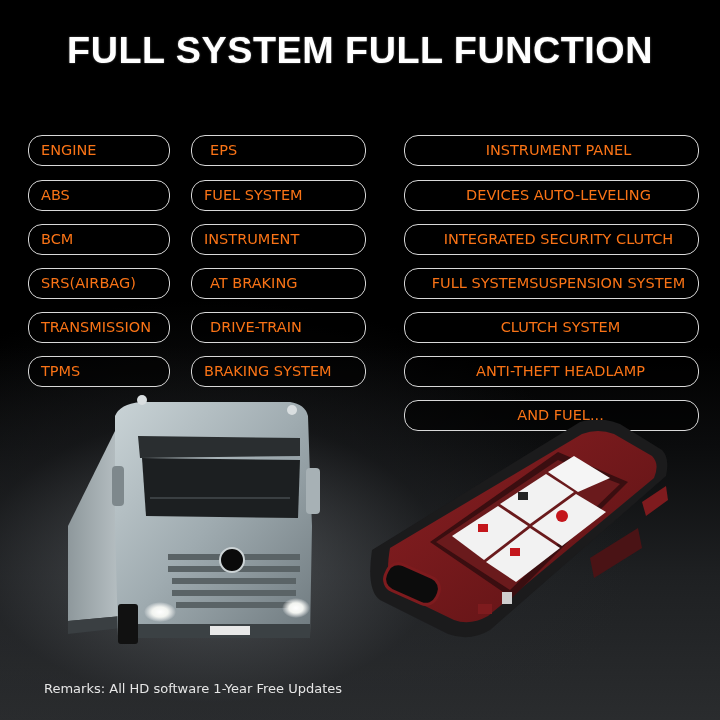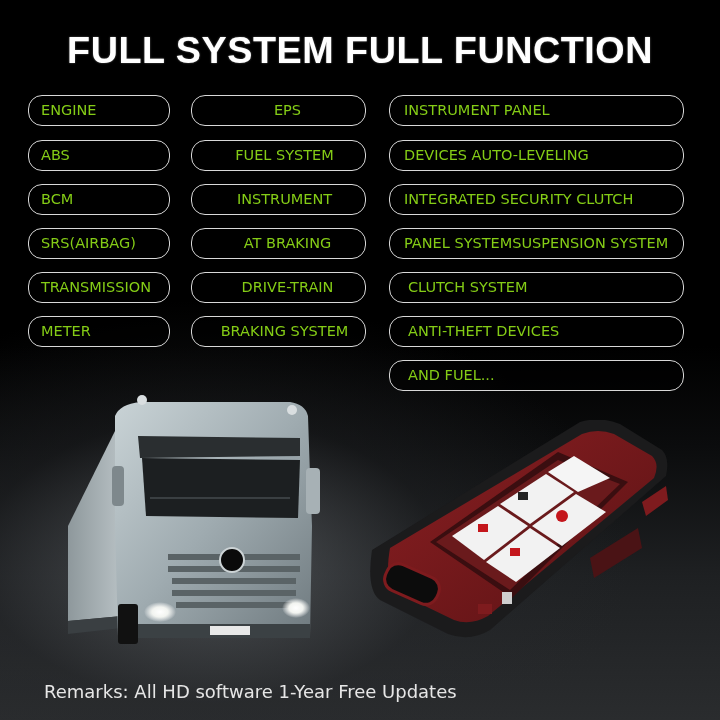--- a/index.html
+++ b/index.html
@@ -6,58 +6,58 @@
   body{width:720px;height:720px;overflow:hidden;background:#000;position:relative;
     font-family:"Liberation Sans","DejaVu Sans",sans-serif;}
   .bg{position:absolute;inset:0;
     background:
       radial-gradient(ellipse 420px 260px at 210px 560px, rgba(120,125,130,0.55), rgba(40,42,45,0.35) 55%, rgba(0,0,0,0) 100%),
       linear-gradient(180deg,#000 0%,#000 48%,#0b0c0d 62%,#1e2022 80%,#2a2c2e 100%);}
   .title{position:absolute;top:30px;left:0;width:720px;text-align:center;color:#fff;
     font-family:"Liberation Sans",sans-serif;font-weight:bold;font-size:37px;letter-spacing:0.5px;
     transform:scaleX(1.02);text-shadow:0 0 2px rgba(255,255,255,0.4);}
   .pill{position:absolute;height:31px;border:1.5px solid #d8d8d8;border-radius:14px;box-sizing:border-box;
-    color:#84cc16;font-family:"DejaVu Sans",sans-serif;font-size:14.5px;line-height:28px;
-    padding-left:12px;white-space:nowrap;overflow:hidden;background:rgba(0,0,0,0.55);}
+    color:#f97316;font-family:"DejaVu Sans",sans-serif;font-size:14.5px;line-height:28px;
+    padding-left:12px;white-space:nowrap;overflow:hidden;background:rgba(0,0,0,0.55);margin-top:40px;}
   .c1{left:28px;width:142px;}
-  .c2{left:191px;width:175px;text-align:center;}
-  .c3{left:389px;width:295px;}
-  .remarks{position:absolute;left:44px;top:681px;color:#e6e6e6;font-family:"DejaVu Sans",sans-serif;font-size:18px;}
+  .c2{left:191px;width:175px;}
+  .c3{left:404px;width:295px;text-align:center;}
+  .remarks{position:absolute;left:44px;top:681px;color:#e6e6e6;font-family:"DejaVu Sans",sans-serif;font-size:13px;}
   
   .truck{position:absolute;left:60px;top:386px;width:280px;height:270px;}
   
   .device{position:absolute;left:370px;top:420px;width:300px;height:220px;}
 </style>
 </head>
 <body>
 
 <div class="bg"></div>
 
 <div class="title">FULL SYSTEM FULL FUNCTION</div>
 
 <div class="pill c1" style="top:95px">ENGINE</div>
 <div class="pill c1" style="top:140px">ABS</div>
 <div class="pill c1" style="top:184px">BCM</div>
 <div class="pill c1" style="top:228px">SRS(AIRBAG)</div>
 <div class="pill c1" style="top:272px">TRANSMISSION</div>
-<div class="pill c1" style="top:316px">METER</div>
+<div class="pill c1" style="top:316px">TPMS</div>
 
 <div class="pill c2" style="top:95px;padding-left:18px">EPS</div>
 <div class="pill c2" style="top:140px">FUEL SYSTEM</div>
 <div class="pill c2" style="top:184px">INSTRUMENT</div>
 <div class="pill c2" style="top:228px;padding-left:18px">AT BRAKING</div>
 <div class="pill c2" style="top:272px;padding-left:18px">DRIVE-TRAIN</div>
 <div class="pill c2" style="top:316px">BRAKING SYSTEM</div>
 
 <div class="pill c3" style="top:95px;padding-left:14px">INSTRUMENT PANEL</div>
 <div class="pill c3" style="top:140px;padding-left:14px">DEVICES AUTO-LEVELING</div>
 <div class="pill c3" style="top:184px;padding-left:14px">INTEGRATED SECURITY CLUTCH</div>
-<div class="pill c3" style="top:228px;padding-left:14px">PANEL SYSTEMSUSPENSION SYSTEM</div>
+<div class="pill c3" style="top:228px;padding-left:14px">FULL SYSTEMSUSPENSION SYSTEM</div>
 <div class="pill c3" style="top:272px;padding-left:18px">CLUTCH SYSTEM</div>
-<div class="pill c3" style="top:316px;padding-left:18px">ANTI-THEFT DEVICES</div>
+<div class="pill c3" style="top:316px;padding-left:18px">ANTI-THEFT HEADLAMP</div>
 <div class="pill c3" style="top:360px;padding-left:18px">AND FUEL...</div>
 
 <svg class="truck" viewBox="0 0 280 270" xmlns="http://www.w3.org/2000/svg">
   <defs>
     <linearGradient id="cab" x1="0" y1="0" x2="1" y2="1">
       <stop offset="0" stop-color="#c9d3d6"></stop>
       <stop offset="0.5" stop-color="#9fabb0"></stop>
       <stop offset="1" stop-color="#6f7a7f"></stop>
     </linearGradient>
     <linearGradient id="trailer" x1="0" y1="0" x2="1" y2="0">

